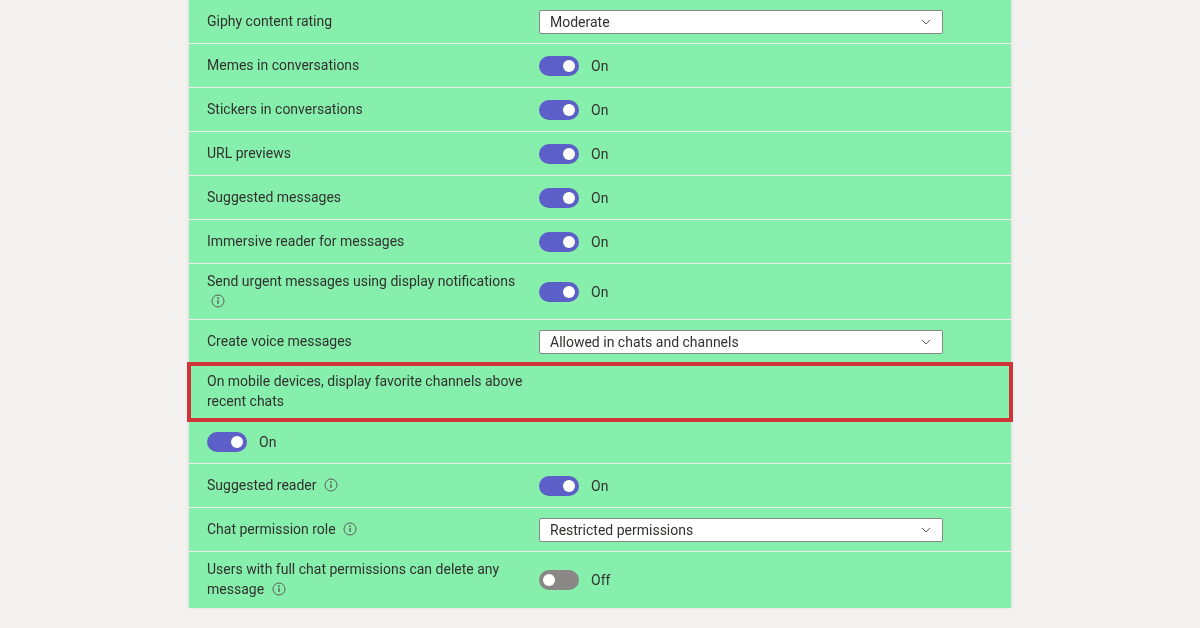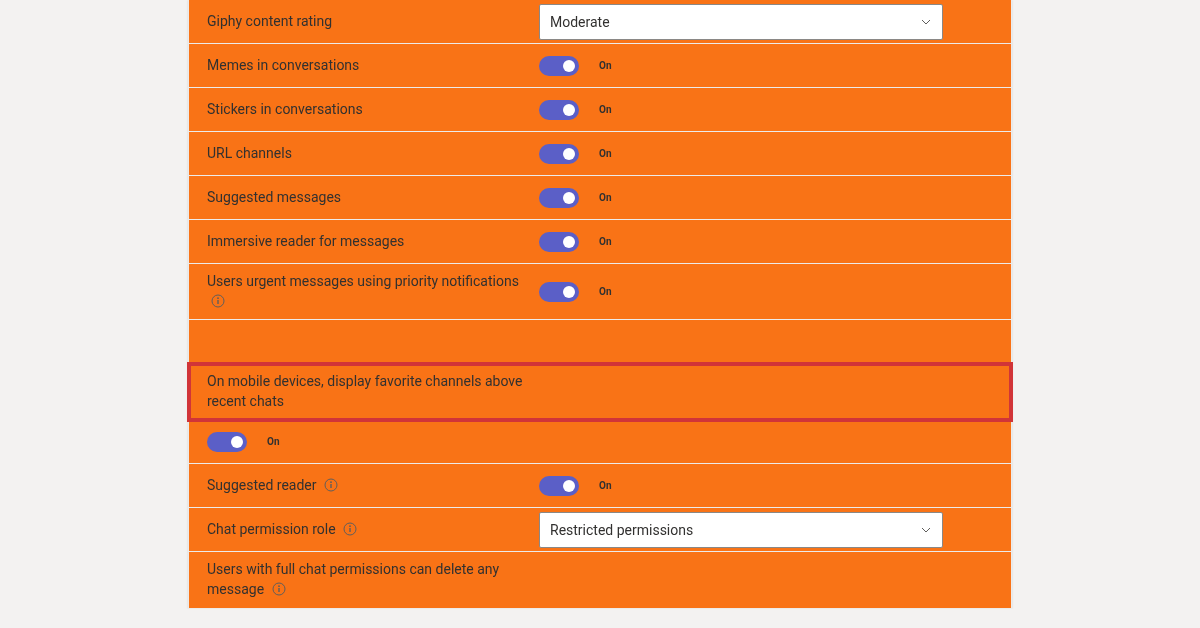--- a/index.html
+++ b/index.html
@@ -4,21 +4,21 @@
 <style>
   * { box-sizing: border-box; }
   body {
     margin: 0;
     font-family: "Segoe UI", -apple-system, BlinkMacSystemFont, Roboto, "Helvetica Neue", sans-serif;
     background: #f3f2f1;
     font-size: 14px;
     color: #323130;
   }
   .panel {
-    background: #f97316;
+    background: #86efac;
     margin: 0 188px;
     box-shadow: 0 0 2px rgba(0,0,0,0.12);
     border: 1px solid #edebe9;
     border-top: none;
   }
   .row {
     display: flex;
     align-items: center;
     padding: 0 18px;
     min-height: 44px;
@@ -72,32 +72,32 @@
     position: absolute;
     width: 12px;
     height: 12px;
     border-radius: 50%;
     background: #fff;
     top: 4px;
   }
   .toggle-on .toggle-knob { right: 4px; }
   .toggle-off .toggle-knob { left: 4px; }
   .toggle-text {
-    margin-left: 20px;
-    font-size: 10px;
-    font-weight: 700;
+    margin-left: 12px;
+    font-size: 14px;
+    font-weight: 400;
     color: #323130;
   }
   
   .dropdown {
     width: 100%;
     max-width: 404px;
     border: 1px solid #8a8886;
     border-radius: 2px;
-    height: 36px;
+    height: 24px;
     display: flex;
     align-items: center;
     padding: 10px 10px;
     justify-content: space-between;
     cursor: pointer;
     background: #fff;
     color: #323130;
   }
   .dropdown .dd-text { overflow: hidden; text-overflow: ellipsis; white-space: nowrap; }
   .dropdown .chev { flex: 0 0 auto; margin-left: 8px; display: flex; }
@@ -139,21 +139,21 @@
       <div class="toggle toggle-on">
         <div class="toggle-track">
             <div class="toggle-knob"></div>
           </div>
         <span class="toggle-text">On</span>
       </div>
     </div>
   </div>
 
   <div class="row">
-    <div class="label">URL channels</div>
+    <div class="label">URL previews</div>
     <div class="control">
       <div class="toggle toggle-on">
         <div class="toggle-track">
             <div class="toggle-knob"></div>
           </div>
         <span class="toggle-text">On</span>
       </div>
     </div>
   </div>
 
@@ -176,40 +176,51 @@
         <div class="toggle-track">
             <div class="toggle-knob"></div>
           </div>
         <span class="toggle-text">On</span>
       </div>
     </div>
   </div>
 
   <div class="row tall">
     <div class="label">
-      <span>Users urgent messages using priority notifications</span>
+      <span>Send urgent messages using display notifications</span>
       <span class="info-icon">
         <svg width="14" height="14" viewBox="0 0 14 14">
             <circle cx="7" cy="7" r="6" fill="none" stroke="#605e5c" stroke-width="1"></circle>
             <circle cx="7" cy="4.2" r="0.9" fill="#605e5c"></circle>
             <rect x="6.3" y="6" width="1.4" height="4" fill="#605e5c"></rect>
           </svg>
       </span>
     </div>
     <div class="control">
       <div class="toggle toggle-on">
         <div class="toggle-track">
             <div class="toggle-knob"></div>
           </div>
         <span class="toggle-text">On</span>
       </div>
     </div>
   </div>
 
   <div class="row">
+    <div class="label">Create voice messages</div>
+    <div class="control">
+      <div class="dropdown">
+        <span class="dd-text">Allowed in chats and channels</span>
+        <span class="chev">
+          <svg width="12" height="12" viewBox="0 0 12 12">
+              <path d="M2 4l4 4 4-4" fill="none" stroke="#605e5c" stroke-width="1"></path>
+            </svg>
+        </span>
+      </div>
+    </div>
   </div>
 
   <div class="row tall highlighted">
     <div class="label">On mobile devices, display favorite channels above recent chats</div>
   </div>
 
   <div class="row">
     <div class="control">
       <div class="toggle toggle-on">
         <div class="toggle-track">
@@ -268,15 +279,23 @@
     <div class="label">
       <span>Users with full chat permissions can delete any message</span>
       <span class="info-icon">
         <svg width="14" height="14" viewBox="0 0 14 14">
             <circle cx="7" cy="7" r="6" fill="none" stroke="#605e5c" stroke-width="1"></circle>
             <circle cx="7" cy="4.2" r="0.9" fill="#605e5c"></circle>
             <rect x="6.3" y="6" width="1.4" height="4" fill="#605e5c"></rect>
           </svg>
       </span>
     </div>
+    <div class="control">
+      <div class="toggle toggle-off">
+        <div class="toggle-track">
+            <div class="toggle-knob"></div>
+          </div>
+        <span class="toggle-text">Off</span>
+      </div>
+    </div>
   </div>
 
 </div>
 
 </body></html>

